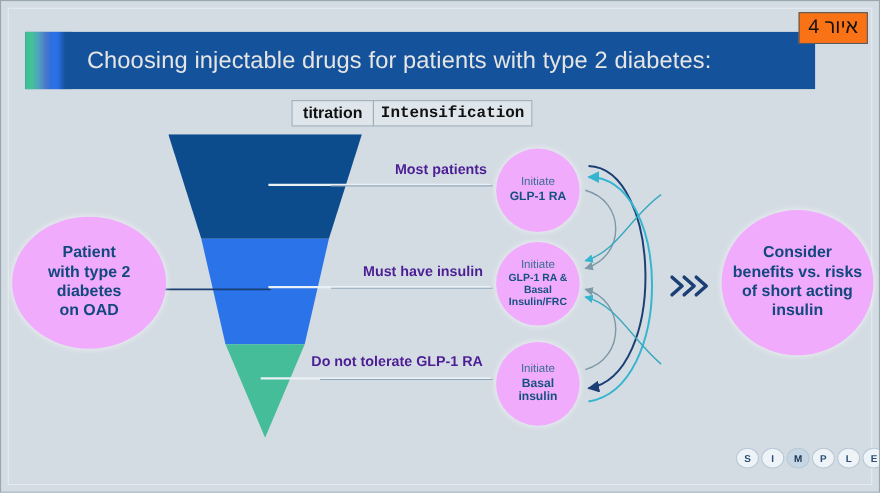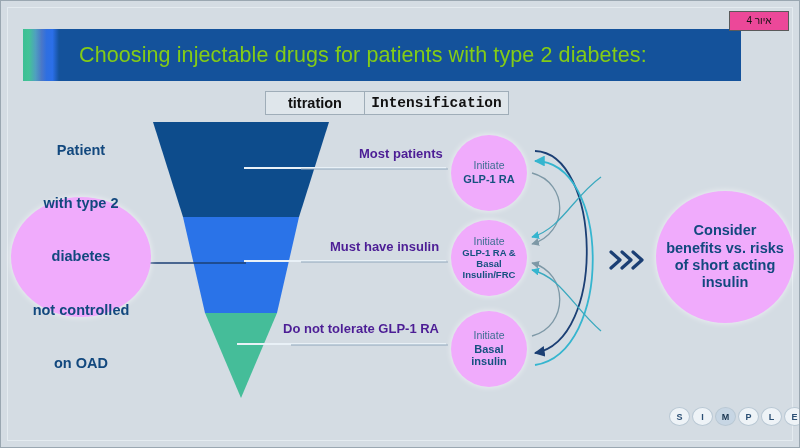--- a/index.html
+++ b/index.html
@@ -27,24 +27,24 @@
     pointer-events: none;
   }
 
   
   .fig-badge {
     position: absolute;
     top: 10px;
     right: 10px;
     min-width: 42px;
     padding: 3px 8px 4px 8px;
-    background: #ec4899;
+    background: #f97316;
     border: 1px solid #5a5a5a;
     color: #111;
-    font-size: 10px;
+    font-size: 18px;
     text-align: center;
     direction: rtl;
     z-index: 6;
     line-height: 1.1;
   }
 
   
   .title-bar {
     position: absolute;
     left: 22px;
@@ -62,21 +62,21 @@
     width: 42px; height: 100%;
     background: linear-gradient(90deg,
        #3dbf94 0%, #43c397 14%,
        #4f9fc0 30%, #4a78c8 44%,
        #2f6fe0 56%, #2b6fe8 70%,
        #14529b 86%, #14529b 100%);
   }
   .title-text {
     position: relative;
     margin-left: 56px;
-    color: #84cc16;
+    color: #e5e5e5;
     font-size: 21.5px;
     font-weight: 400;
     letter-spacing: 0.1px;
     white-space: nowrap;
   }
 
   
   .tabs {
     position: absolute;
     left: 265px;
@@ -91,21 +91,21 @@
     font-weight: bold;
     color: #111;
     height: 24px;
     display: flex;
     align-items: center;
     justify-content: center;
     box-sizing: border-box;
     margin-left: -1px;
   }
   .tab-0 { width: 145px; }
-  .tab-1 { width: 100px;  }
+  .tab-1 { width: 75px;  }
   .tab-2 { width: 145px; font-family: Liberation Mono, monospace; }
 
   
   .funnel {
     position: absolute;
     left: 152px;
     top: 121px;
     width: 176px;
     height: 276px;
     z-index: 2;
@@ -124,21 +124,20 @@
     color: #12487e;
     z-index: 3;
     box-shadow: 0 0 6px rgba(255,255,255,0.65);
   }
   .circ-patient {
     left: 10px; top: 196px;
     width: 140px; height: 120px;
     font-size: 14.5px;
     font-weight: bold;
     line-height: 1.2;
-    gap: 36px;
   }
   .circ-consider {
     left: 655px; top: 190px;
     width: 138px; height: 132px;
     font-size: 14.5px;
     font-weight: bold;
     line-height: 1.2;
   }
   .circ-mid {
     width: 76px; height: 76px;
@@ -272,21 +271,20 @@
     <path d="M 531 335 C 568 325, 568 272, 531 262" fill="none" stroke="#7d98a6" stroke-width="1.3" marker-end="url(#ah-gray)"></path>
 
     <path d="M 600 176 C 572 196, 560 228, 531 236" fill="none" stroke="#3aa9bf" stroke-width="1.3" marker-end="url(#ah-cyan)"></path>
     <path d="M 600 330 C 572 306, 560 276, 531 269" fill="none" stroke="#3aa9bf" stroke-width="1.3" marker-end="url(#ah-cyan)"></path>
   </svg>
 
   <div class="circ circ-patient">
     <span>Patient</span>
     <span>with type 2</span>
     <span>diabetes</span>
-    <span>not controlled</span>
     <span>on OAD</span>
   </div>
 
   <div class="flabel fl-0">Most patients</div>
   <div class="flabel fl-1">Must have insulin</div>
   <div class="flabel fl-2">Do not tolerate GLP-1 RA</div>
 
   <div class="circ circ-mid circ-glp">
     <span class="lead">Initiate</span>
     <span class="main">GLP-1 RA</span>

